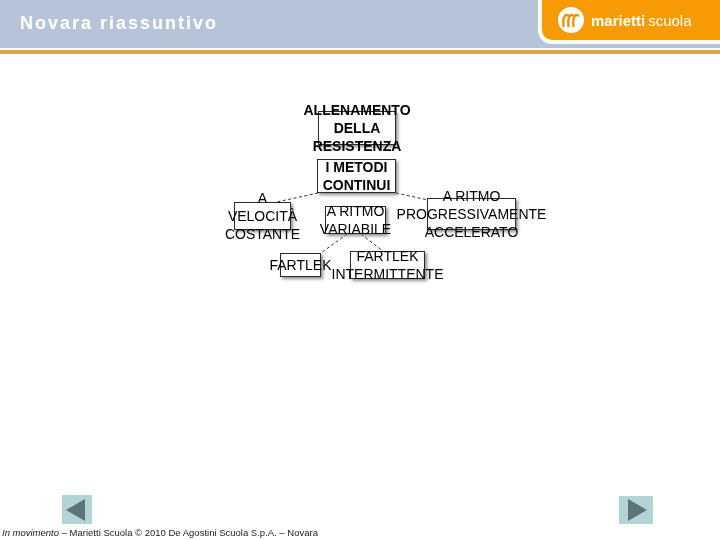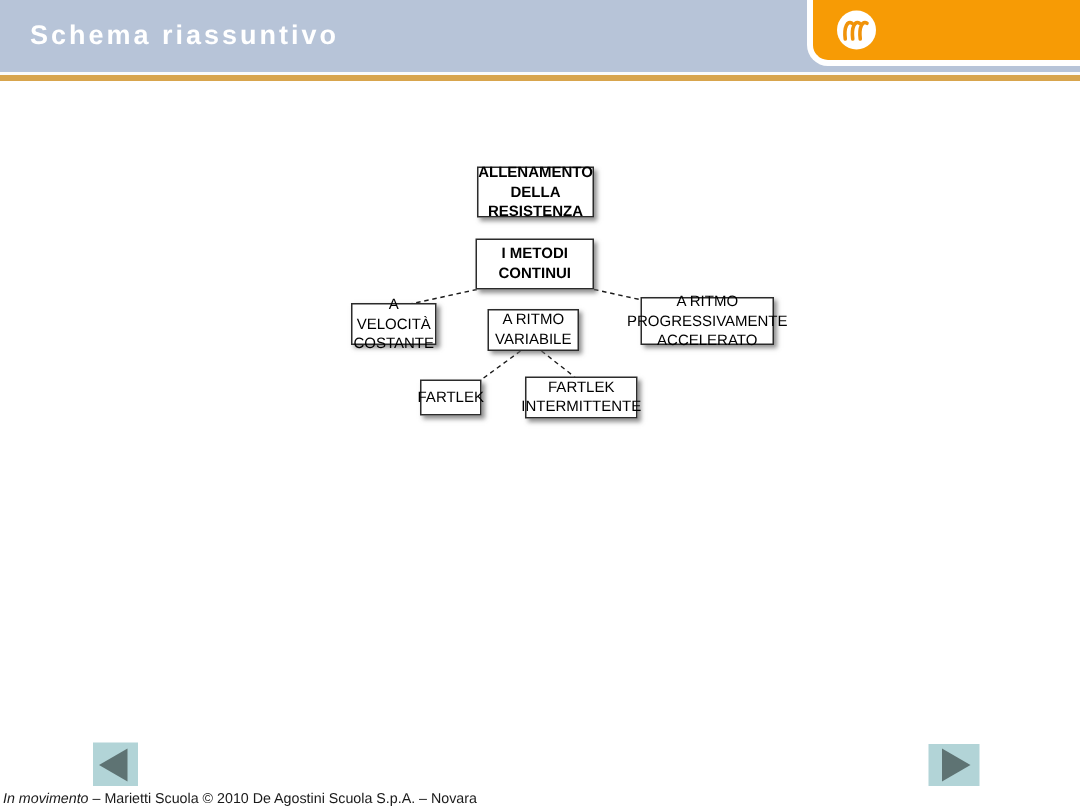--- a/index.html
+++ b/index.html
@@ -27,21 +27,21 @@
     margin-left:16px;display:flex;align-items:center;justify-content:center;
   }
   .logo-text{color:#ffffff;font-size:15px;margin-left:7px;white-space:nowrap;}
   .logo-text .b{font-weight:bold;}
   .logo-text .l{font-weight:normal;margin-left:3px;}
   
   .node{
     position:absolute;background:#ffffff;border:1px solid #2b2b2b;
     box-shadow:2px 2px 3px rgba(105,105,105,0.75);
     display:flex;align-items:center;justify-content:center;text-align:center;
-    font-size:10px;line-height:1.3;color:#000;white-space:pre-line;
+    font-size:14px;line-height:1.3;color:#000;white-space:pre-line;
     box-sizing:border-box;
   }
   .node.bold{font-weight:bold;}
   .n0{left:318px;top:111px;width:78px;height:34px;}
   .n1{left:317px;top:159px;width:79px;height:34px;}
   .n2{left:234px;top:202px;width:57px;height:28px;}
   .n3{left:325px;top:206px;width:61px;height:28px;}
   .n4{left:427px;top:198px;width:89px;height:32px;}
   .n5{left:280px;top:253px;width:41px;height:24px;text-align:center;}
   .n6{left:350px;top:251px;width:75px;height:28px;}
@@ -61,31 +61,34 @@
   .tri{width:0;height:0;border-top:11px solid transparent;border-bottom:11px solid transparent;}
   .tri-left{border-right:19px solid #5e7373;margin-right:3px;}
   .tri-right{border-left:19px solid #5e7373;margin-left:3px;}
 </style>
 </head>
 <body>
 
 <div class="band-blue"></div>
 <div class="band-white"></div>
 <div class="band-tan"></div>
-<div class="page-title">Schema riassuntivo</div>
+<div class="page-title">Novara riassuntivo</div>
 
 <div class="logo-panel">
   <div class="logo-circle">
     <svg width="26" height="26" viewBox="0 0 26 26">
       <g fill="none" stroke="#f0930a" stroke-width="2.4" stroke-linecap="round">
         <path d="M5.5,19 C4.5,11 7,6.5 10,8.5"></path>
         <path d="M10.5,19 C9.5,11 12,6.5 15,8.5"></path>
         <path d="M15.5,19 C14.5,11 17,6.5 20,8.5"></path>
       </g>
     </svg>
+  </div>
+  <div class="logo-text">
+    <span class="b">marietti</span><span class="l">scuola</span>
   </div>
 </div>
 
 <svg class="edges" width="720" height="540" viewBox="0 0 720 540">
   <g stroke="#1a1a1a" stroke-width="0.9" stroke-dasharray="3,2.5">
     <line x1="318" y1="193" x2="272" y2="203"></line>
     <line x1="396" y1="193" x2="428" y2="200"></line>
     <line x1="347" y1="234" x2="321" y2="253"></line>
     <line x1="361" y1="234" x2="384" y2="252"></line>
   </g>

